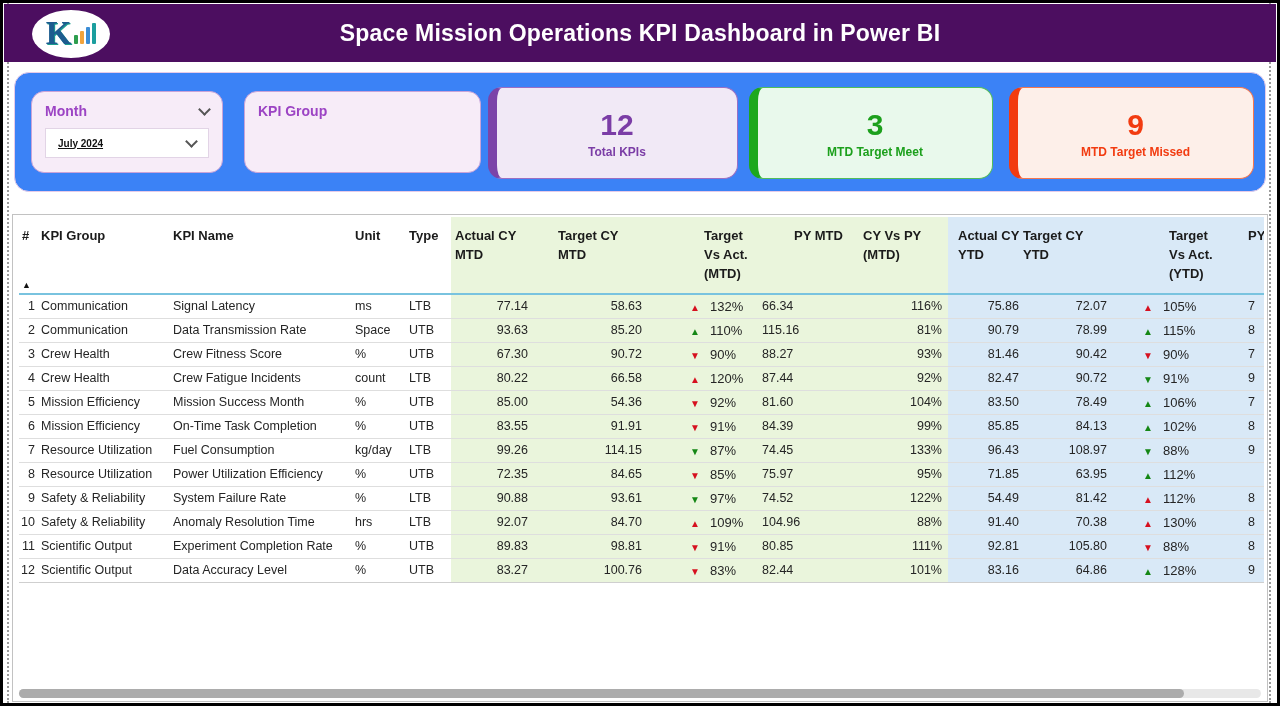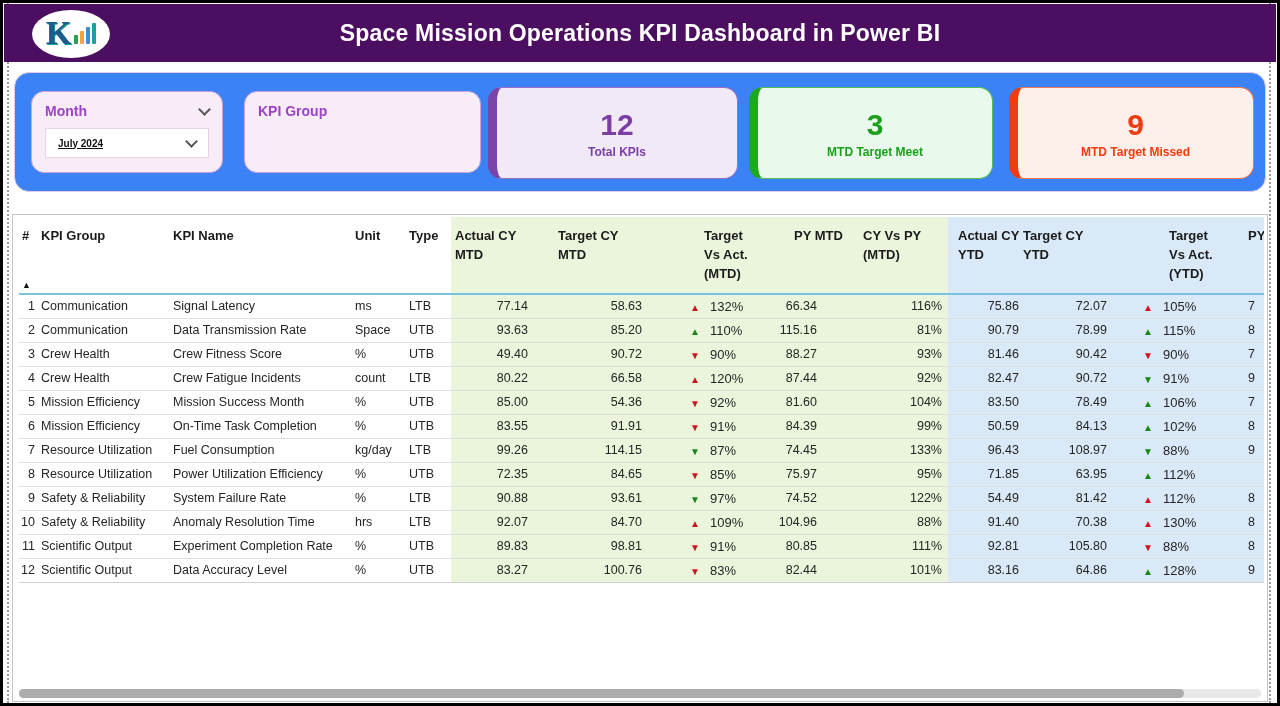--- a/index.html
+++ b/index.html
@@ -73,21 +73,21 @@
   .sec-ytd { background:var(--blue_col_bg); }
 
   .c-num{width:22px} th.c-num{padding-left:3px} td.c-num{text-align:right;padding-right:6px}
   .c-group{width:132px}
   .c-name{width:182px}
   .c-unit{width:54px}
   .c-type{width:42px}
   .c-actual_mtd{width:85px} th.c-actual_mtd{padding-left:4px} td.c-actual_mtd{text-align:right;padding-right:8px}
   .c-target_mtd{width:108px} th.c-target_mtd{padding-left:22px} td.c-target_mtd{text-align:right;padding-right:2px}
   .c-tva_mtd{width:118px} th.c-tva_mtd{padding-left:60px} td.c-tva_mtd{padding-left:46px}
-  .c-py_mtd{width:97px} th.c-py_mtd{padding-left:32px} td.c-py_mtd{text-align:right;padding-right:42px}
+  .c-py_mtd{width:97px} th.c-py_mtd{padding-left:32px} td.c-py_mtd{padding-right:42px}
   .c-cyvspy_mtd{width:89px} th.c-cyvspy_mtd{padding-left:4px} td.c-cyvspy_mtd{text-align:right;padding-right:6px}
   .c-actual_ytd{width:75px} th.c-actual_ytd{padding-left:10px} td.c-actual_ytd{text-align:right;padding-right:4px}
   .c-target_ytd{width:88px} td.c-target_ytd{text-align:right;padding-right:4px}
   .c-tva_ytd{width:135px} th.c-tva_ytd{padding-left:58px;padding-right:22px} td.c-tva_ytd{padding-left:32px}
   .c-py_ytd{width:60px} th.c-py_ytd{padding-left:2px} td.c-py_ytd{padding-left:2px}
 
   .sort { position:absolute; left:3px; bottom:3px; font-size:9px; color:#111; line-height:1; }
   .arrow { display:inline-block; width:20px; font-size:10px; }
   .arrow.red { color:var(--arrow_red); }
   .arrow.green { color:var(--arrow_green); }
@@ -233,21 +233,21 @@
               <td class="c-target_ytd sec-ytd">78.99</td>
               <td class="c-tva_ytd sec-ytd"><span class="arrow green">▲</span><span class="pct">115%</span></td>
               <td class="c-py_ytd sec-ytd">8</td>
             </tr>
             <tr>
               <td class="c-num">3</td>
               <td class="c-group">Crew Health</td>
               <td class="c-name">Crew Fitness Score</td>
               <td class="c-unit">%</td>
               <td class="c-type">UTB</td>
-              <td class="c-actual_mtd sec-mtd">49.40</td>
+              <td class="c-actual_mtd sec-mtd">67.30</td>
               <td class="c-target_mtd sec-mtd">90.72</td>
               <td class="c-tva_mtd sec-mtd"><span class="arrow red">▼</span><span class="pct">90%</span></td>
               <td class="c-py_mtd sec-mtd">88.27</td>
               <td class="c-cyvspy_mtd sec-mtd">93%</td>
               <td class="c-actual_ytd sec-ytd">81.46</td>
               <td class="c-target_ytd sec-ytd">90.42</td>
               <td class="c-tva_ytd sec-ytd"><span class="arrow red">▼</span><span class="pct">90%</span></td>
               <td class="c-py_ytd sec-ytd">7</td>
             </tr>
             <tr>
@@ -286,21 +286,21 @@
               <td class="c-num">6</td>
               <td class="c-group">Mission Efficiency</td>
               <td class="c-name">On-Time Task Completion</td>
               <td class="c-unit">%</td>
               <td class="c-type">UTB</td>
               <td class="c-actual_mtd sec-mtd">83.55</td>
               <td class="c-target_mtd sec-mtd">91.91</td>
               <td class="c-tva_mtd sec-mtd"><span class="arrow red">▼</span><span class="pct">91%</span></td>
               <td class="c-py_mtd sec-mtd">84.39</td>
               <td class="c-cyvspy_mtd sec-mtd">99%</td>
-              <td class="c-actual_ytd sec-ytd">50.59</td>
+              <td class="c-actual_ytd sec-ytd">85.85</td>
               <td class="c-target_ytd sec-ytd">84.13</td>
               <td class="c-tva_ytd sec-ytd"><span class="arrow green">▲</span><span class="pct">102%</span></td>
               <td class="c-py_ytd sec-ytd">8</td>
             </tr>
             <tr>
               <td class="c-num">7</td>
               <td class="c-group">Resource Utilization</td>
               <td class="c-name">Fuel Consumption</td>
               <td class="c-unit">kg/day</td>
               <td class="c-type">LTB</td>

